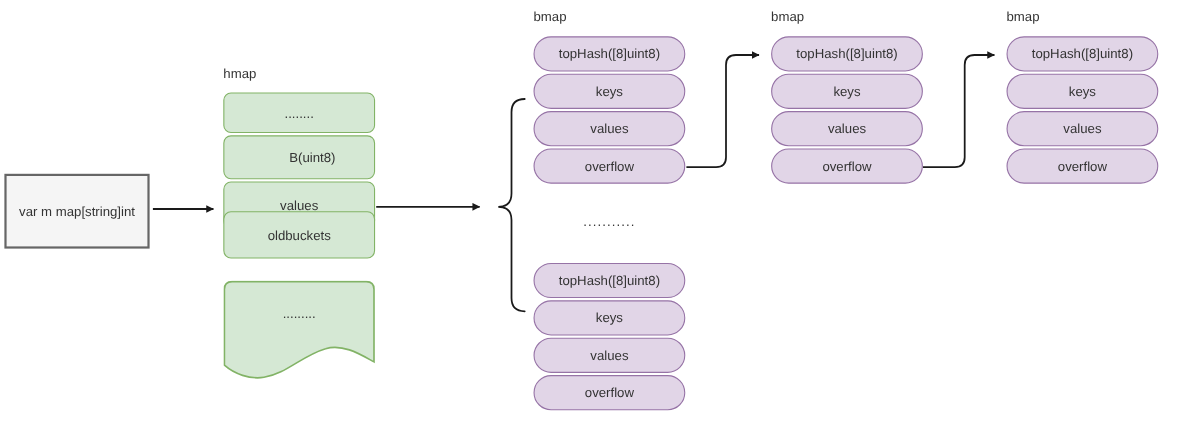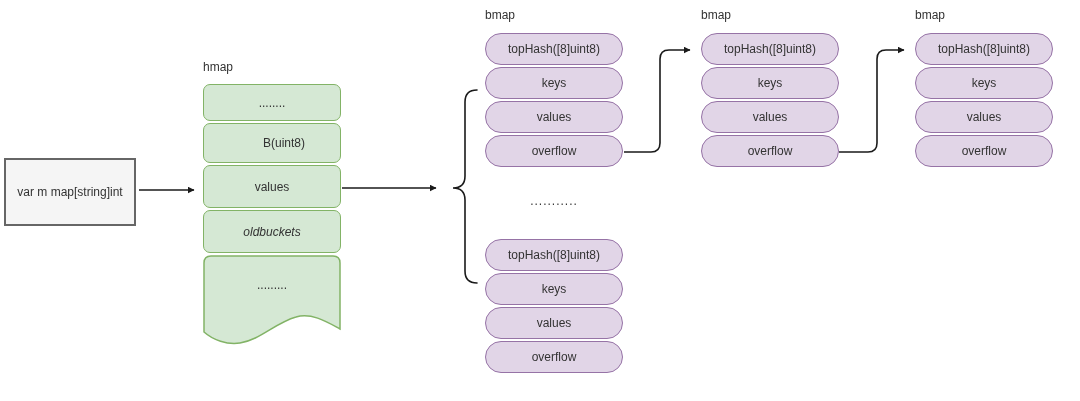--- a/index.html
+++ b/index.html
@@ -23,21 +23,21 @@
   }
   
   .hrow{
     position:absolute;left:203px;width:138px;box-sizing:border-box;
     background:var(--hmap-fill);border:1.5px solid var(--hmap-stroke);border-radius:7px;
     display:flex;align-items:center;justify-content:center;
   }
   .hrow-0{top:84px;height:37px;}
   .hrow-1{top:123px;height:40px;padding-left:24px;}
   .hrow-2{top:165px;height:43px;}
-  .hrow-3{top:210px;height:43px;font-style:italic;}
+  .hrow-3{top:192px;height:43px;}
   .hmap-title{left:203px;top:58px;}
   .hmap-wave{position:absolute;left:203px;top:255px;width:138px;height:92px;}
   .hmap-wave path{fill:var(--hmap-fill);stroke:var(--hmap-stroke);stroke-width:1.5;}
   .wave-dots{position:absolute;left:203px;top:278px;width:138px;text-align:center;}
   
   .bstack{position:absolute;width:138px;display:flex;flex-direction:column;gap:2px;}
   .bstack-1{left:485px;top:33px;}
   .bstack-2{left:485px;top:239px;}
   .bstack-3{left:701px;top:33px;}
   .bstack-4{left:915px;top:33px;}

